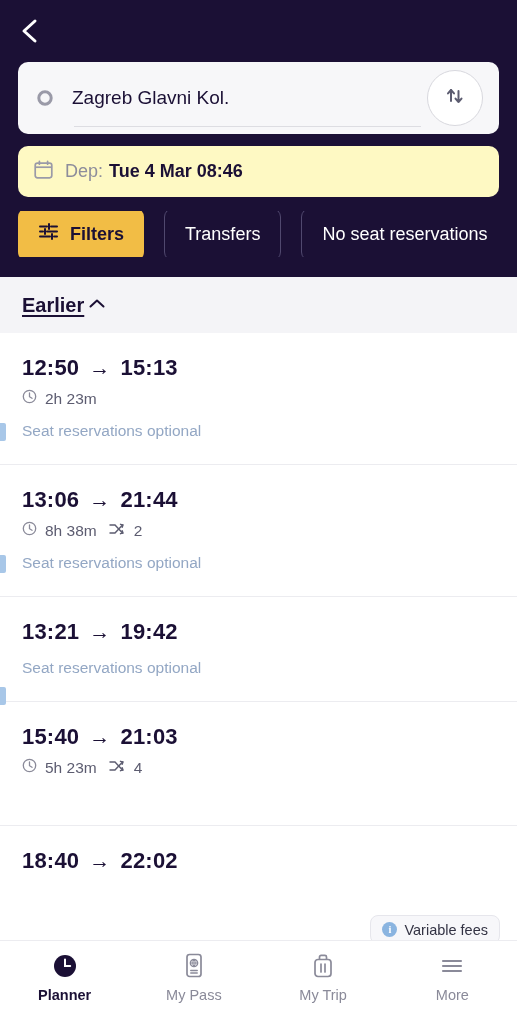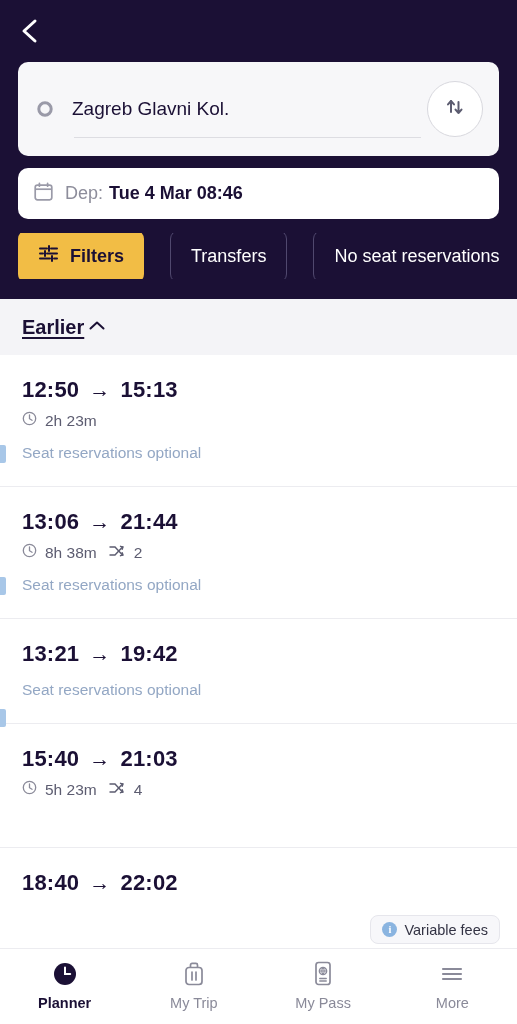--- a/index.html
+++ b/index.html
@@ -40,21 +40,21 @@
     font-weight:bold;
     letter-spacing:0.1px;
     pointer-events:none;
   }
 
   
   .route-card {
     background:#f7f7f9;
     border-radius:10px;
     position:relative;
-    padding:18px 16px;
+    padding:7px 16px;
   }
   .route-row {
     height:57px;
     display:flex;
     align-items:center;
     gap:16px;
     cursor:pointer;
   }
   .route-sep {
     height:1px;
@@ -80,37 +80,37 @@
     border-radius:50%;
     background:#ffffff;
     border:1px solid #d8d8de;
     display:flex; align-items:center; justify-content:center;
     cursor:pointer;
   }
 
   
   .date-card {
     margin-top:12px;
-    background:#ffffff;
+    background:#fef9c3;
     border-radius:10px;
     height:51px;
     display:flex;
     align-items:center;
     gap:12px;
     padding:0 16px;
     cursor:pointer;
   }
   .date-prefix { font-size:18px; color:#8d8d9b; }
   .date-value  { font-size:18px; color:#1b1035; font-weight:bold; margin-left:-6px;}
 
   
   .chips {
     margin-top:14px;
     display:flex;
-    gap:26px;
+    gap:20px;
     align-items:center;
     overflow:hidden;
     height:46px;
   }
   .chip {
     height:53px;
     border-radius:9px;
     display:flex;
     align-items:center;
     justify-content:center;
@@ -218,21 +218,21 @@
   .info-dot {
     width:15px;height:15px;border-radius:50%;
     background:#8ab4e0;
     display:flex;align-items:center;justify-content:center;
     color:#fff;font-size:10.5px;font-weight:bold;
     font-family:"Liberation Serif", serif;
   }
 
   .bottom-nav {
     position:absolute;
-    left:0; right:0; bottom:4px;
+    left:0; right:0; bottom:12px;
     height:72px;
     background:#ffffff;
     border-top:1px solid #ececf0;
     display:flex;
     align-items:center;
     z-index:10;
   }
   .nav-item {
     flex:1 1 0;
     display:flex;
@@ -443,43 +443,43 @@
           <svg width="28" height="28" viewBox="0 0 28 28">
             <circle cx="14" cy="14" r="11" fill="#1b1035"></circle>
             <path d="M14 7.5 V14 H19.2" fill="none" stroke="#ffffff" stroke-width="2" stroke-linecap="round"></path>
           </svg>
         </span>
         <span class="nav-label">Planner</span>
       </div>
 
       <div class="nav-item">
         <span class="nav-icon">
-          <svg width="28" height="30" viewBox="0 0 28 30">
-            <rect x="6" y="8.5" width="16" height="17" rx="3" fill="none" stroke="#8a8a99" stroke-width="1.7"></rect>
-            <path d="M10.5 8.5 V6 a1.6 1.6 0 0 1 1.6-1.6 h3.8 A1.6 1.6 0 0 1 17.5 6 v2.5" fill="none" stroke="#8a8a99" stroke-width="1.7"></path>
-            <path d="M12 13 V21 M16 13 V21" stroke="#8a8a99" stroke-width="1.7" stroke-linecap="round"></path>
-          </svg>
-        </span>
-        <span class="nav-label">My Trip</span>
-      </div>
-
-      <div class="nav-item">
-        <span class="nav-icon">
           <svg width="26" height="30" viewBox="0 0 26 30">
             <rect x="6" y="3.5" width="14" height="22" rx="2.6" fill="none" stroke="#8a8a99" stroke-width="1.7"></rect>
             <circle cx="13" cy="12" r="3.6" fill="none" stroke="#8a8a99" stroke-width="1.5"></circle>
             <path d="M9.4 12 H16.6 M13 8.4 C11.4 10.2 11.4 13.8 13 15.6 M13 8.4 C14.6 10.2 14.6 13.8 13 15.6" fill="none" stroke="#8a8a99" stroke-width="1.1"></path>
             <path d="M9.8 19.5 H16.2 M9.8 22 H16.2" stroke="#8a8a99" stroke-width="1.5" stroke-linecap="round"></path>
           </svg>
         </span>
         <span class="nav-label">My Pass</span>
       </div>
 
       <div class="nav-item">
         <span class="nav-icon">
+          <svg width="28" height="30" viewBox="0 0 28 30">
+            <rect x="6" y="8.5" width="16" height="17" rx="3" fill="none" stroke="#8a8a99" stroke-width="1.7"></rect>
+            <path d="M10.5 8.5 V6 a1.6 1.6 0 0 1 1.6-1.6 h3.8 A1.6 1.6 0 0 1 17.5 6 v2.5" fill="none" stroke="#8a8a99" stroke-width="1.7"></path>
+            <path d="M12 13 V21 M16 13 V21" stroke="#8a8a99" stroke-width="1.7" stroke-linecap="round"></path>
+          </svg>
+        </span>
+        <span class="nav-label">My Trip</span>
+      </div>
+
+      <div class="nav-item">
+        <span class="nav-icon">
           <svg width="28" height="22" viewBox="0 0 28 22">
             <path d="M5 6 H23 M5 11 H23 M5 16 H23" stroke="#8a8a99" stroke-width="2.1" stroke-linecap="round"></path>
           </svg>
         </span>
         <span class="nav-label">More</span>
       </div>
     </div>
 
   </div>
 </div>

